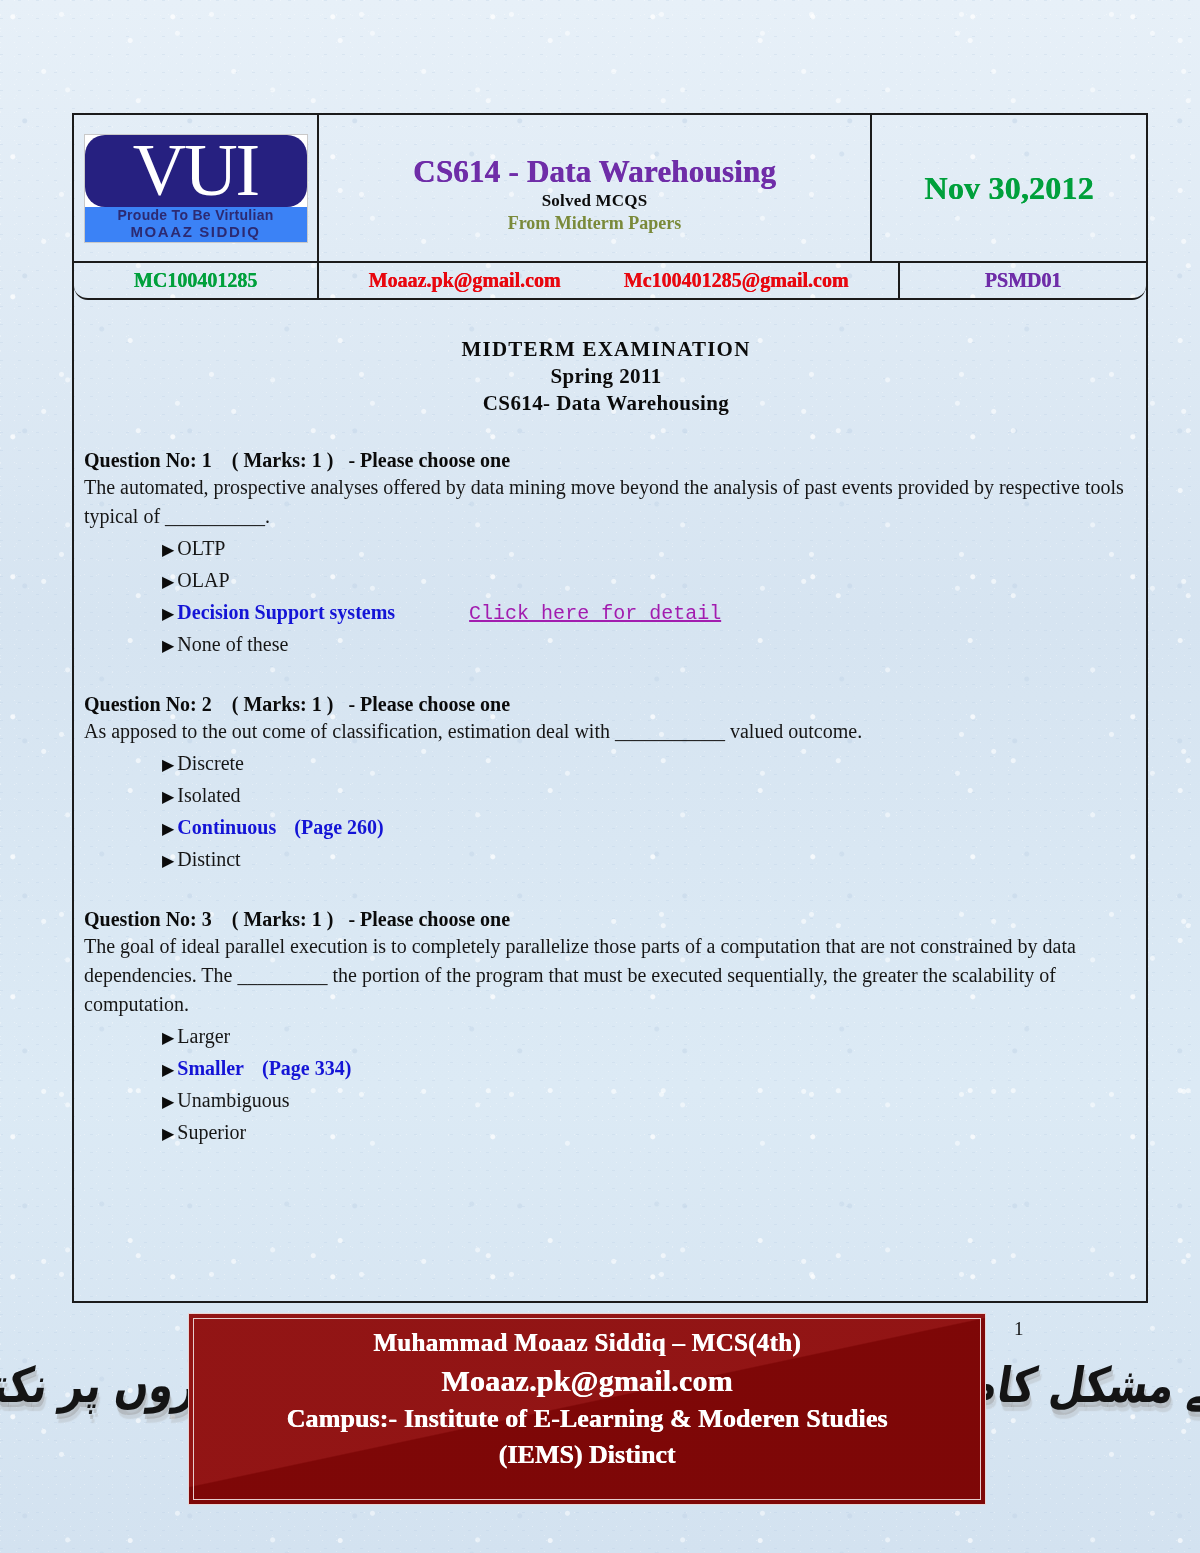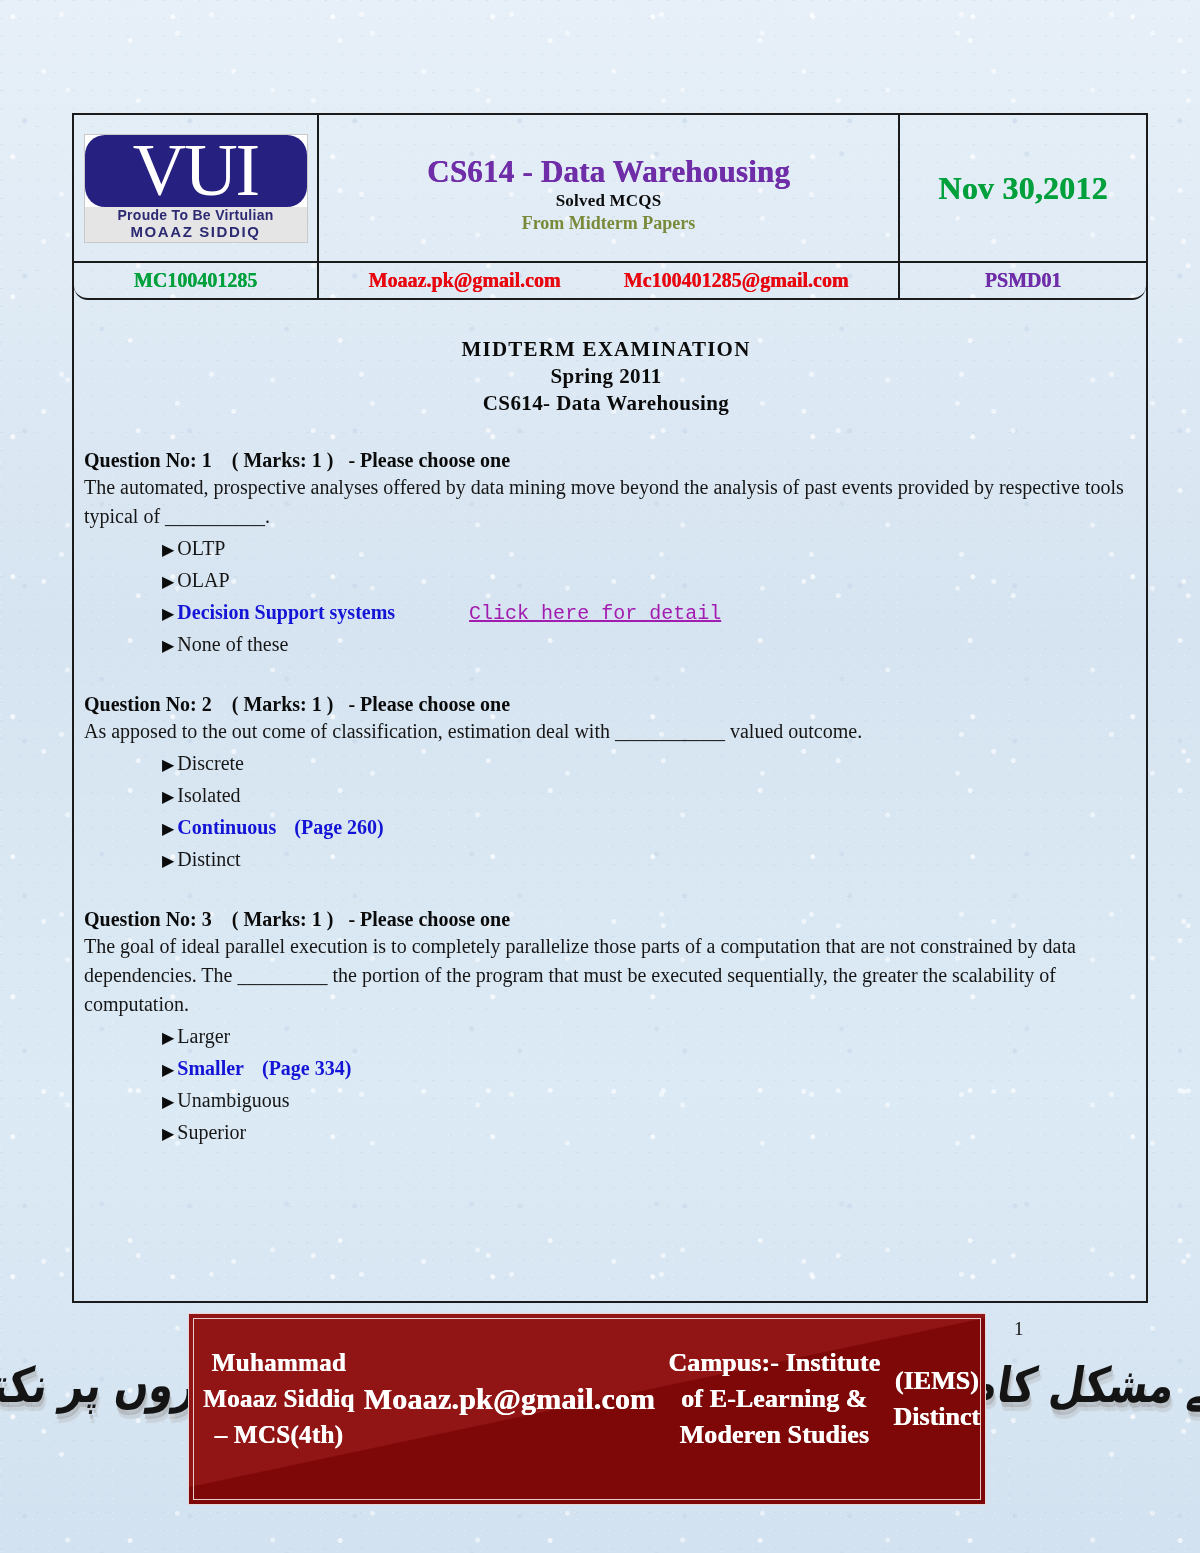--- a/index.html
+++ b/index.html
@@ -65,21 +65,21 @@
     flex: 1;
     border-right: 2px solid #1b1b1b;
     box-sizing: border-box;
     display: flex;
     flex-direction: column;
     align-items: center;
     justify-content: center;
     padding-top: 12px;
   }
   .hdr-date-cell {
-    width: 246px;
+    width: 274px;
     box-sizing: border-box;
     display: flex;
     align-items: center;
     justify-content: center;
   }
 
   
   .vu-logo {
     width: 222px;
     background: #ffffff;
@@ -102,21 +102,21 @@
     font-size: 74px;
     line-height: 74px;
     letter-spacing: -2px;
     font-weight: 400;
   }
   .vu-logo-sub1, .vu-logo-sub2 {
     text-align: center;
     color: #2c2a72;
     font-family: "Liberation Sans", "DejaVu Sans", sans-serif;
     font-weight: bold;
-    background: #e5e5e5;
+    background: #3b82f6;
   }
   .vu-logo-sub1 { font-size: 14px; line-height: 16px; letter-spacing: .3px; }
   .vu-logo-sub2 { font-size: 15px; line-height: 17px; letter-spacing: 1.6px; padding-bottom: 2px; }
 
   .course-title {
     color: #6f2da8;
     font-family: "Liberation Serif", "DejaVu Serif", serif;
     font-weight: bold;
     font-size: 31px;
     line-height: 36px;
@@ -304,21 +304,21 @@
     background-image: linear-gradient(168deg, rgba(255,255,255,0.05) 0 48%, rgba(0,0,0,0.10) 48.4% 100%);
     border: 1px solid #e9d5d5;
     box-sizing: border-box;
     padding: 4px;
   }
   .footer-inner {
     border: 1px solid #e6cdcd;
     height: 100%;
     box-sizing: border-box;
     display: flex;
-    flex-direction: row;
+    flex-direction: column;
     align-items: center;
     justify-content: center;
     padding-bottom: 20px;
   }
   .f-line {
     color: #ffffff;
     font-family: "Liberation Serif", "DejaVu Serif", serif;
     font-weight: bold;
     text-align: center;
     text-shadow: 0.5px 0 0 #ffffff;

